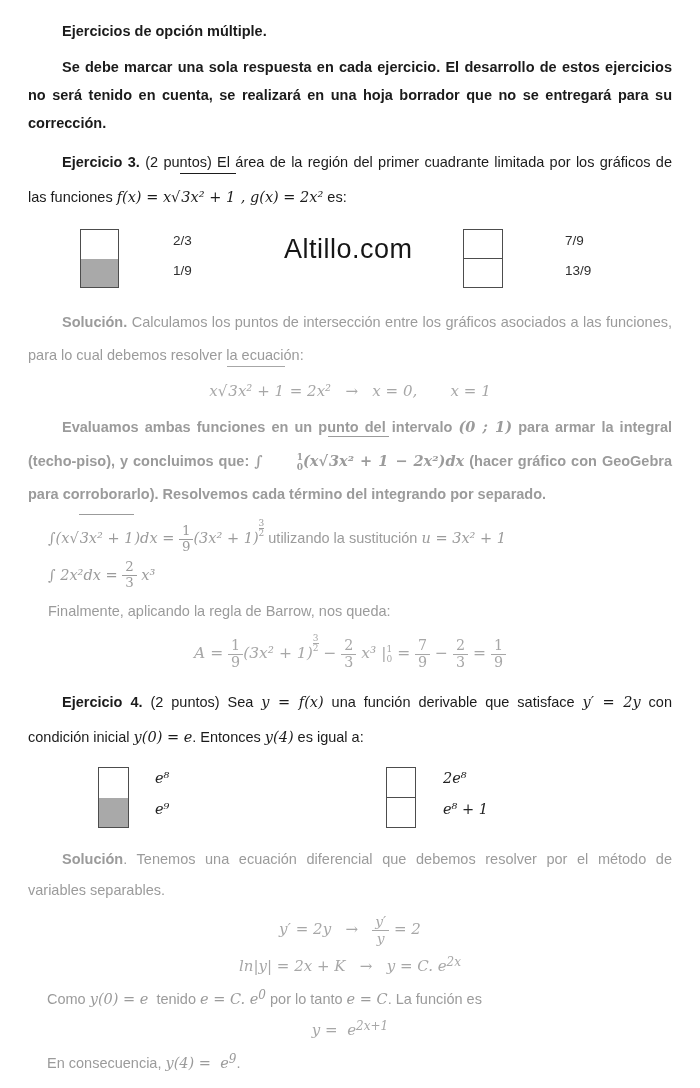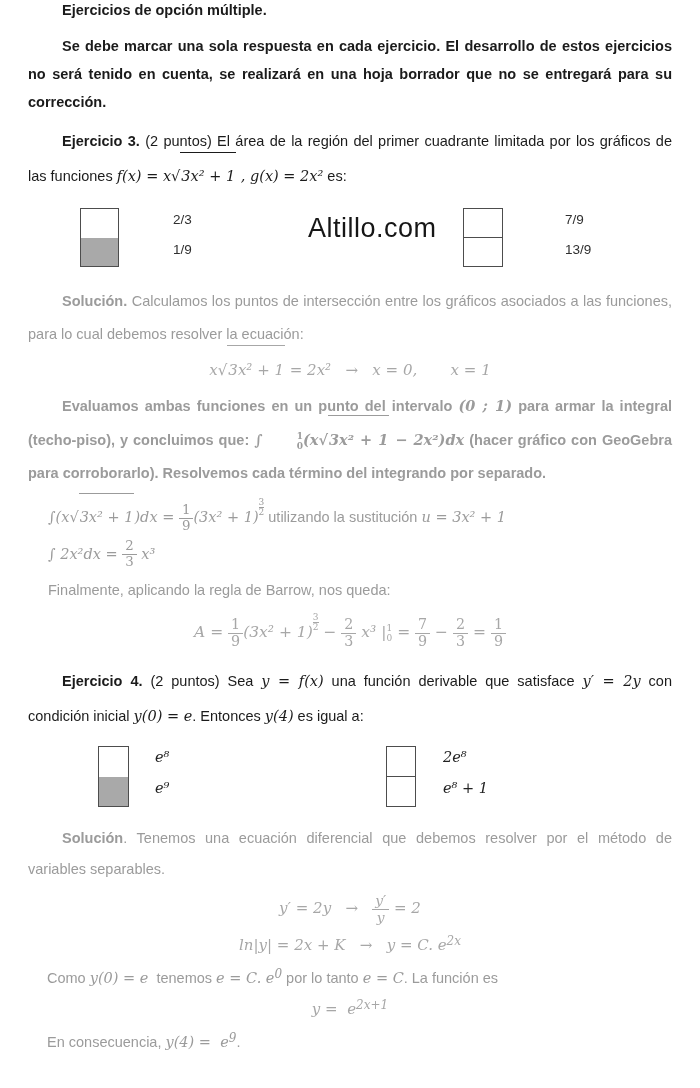--- a/index.html
+++ b/index.html
@@ -4,21 +4,21 @@
 <style>
   html,body{margin:0;padding:0;background:#ffffff;}
   body{
     width:700px;height:1088px;overflow:hidden;
     font-family:"Liberation Sans",sans-serif;
     font-size:14.5px;color:#1b1b1b;
   }
   .doc{padding:0 28px;}
   p{margin:0;}
   .para{text-align:justify;text-indent:34px;}
-  .title{font-weight:bold;margin-top:0;line-height:20px;text-indent:34px;}
+  .title{font-weight:bold;margin-top:21px;line-height:20px;text-indent:34px;}
   .intro{font-weight:bold;margin-top:12px;line-height:28px;}
   .ex{margin-top:8px;line-height:35px;}
   .ex .exlabel{font-weight:bold;}
   .ex4{margin-top:10px;}
   
   .m{font-family:"DejaVu Serif",serif;font-style:italic;}
   .sans{font-family:"Liberation Sans",sans-serif;font-style:normal;}
   .sqrt{white-space:nowrap;}
   .sqrt .rad{border-top:1px solid currentColor;padding:15px 1px;}
   .frac{display:inline-block;text-align:center;vertical-align:middle;line-height:1.12;font-size:0.92em;font-style:normal;}
@@ -70,21 +70,21 @@
 
   <p class="para ex"><span class="exlabel">Ejercicio 3.</span><span> (2 puntos) El área de la región del primer cuadrante limitada por los gráficos de las funciones </span><span class="m"><span>f(x) = x</span><span class="sqrt">√<span class="rad">3x² + 1</span></span><span> , g(x) = 2x²</span></span><span>  es:</span></p>
 
   <div class="optrow row1">
     <div class="optbox" style="left:52px;width:39px;height:59px;">
       <div class="cell"></div>
       <div class="cell sel"></div>
     </div>
     <div class="optlabel" style="left:145px;top:4px;text-align:right;">2/3</div>
     <div class="optlabel" style="left:145px;top:34px;">1/9</div>
-    <div class="watermark" style="left:280px;top:5px;">Altillo.com</div>
+    <div class="watermark" style="left:256px;top:5px;">Altillo.com</div>
     <div class="optbox" style="left:435px;width:40px;height:59px;">
       <div class="cell dv"></div>
       <div class="cell"></div>
     </div>
     <div class="optlabel" style="left:537px;top:4px;">7/9</div>
     <div class="optlabel" style="left:537px;top:34px;">13/9</div>
   </div>
 
   <p class="para sol gray"><span class="solb">Solución.</span><span> Calculamos los puntos de intersección entre los gráficos asociados a las funciones, para lo cual debemos resolver la ecuación:</span></p>
 
@@ -117,19 +117,19 @@
     <div class="optlabel mm" style="left:415px;top:34px;">e⁸ + 1</div>
   </div>
 
   <p class="para sol4 sol gray" style="margin-top:16px;"><span class="solb">Solución</span><span>. Tenemos una ecuación diferencial que debemos resolver por el método de variables separables.</span></p>
 
   <div class="eq eqy eqgray"><span>y′ = 2y   →   </span><span class="frac it"><span class="fn">y′</span><span class="fd">y</span></span><span> = 2</span></div>
 
 
   <div class="eq eqsm eqgray"><span>ln|y| = 2x + K   →   y = C. e</span><sup class="sup">2x</sup></div>
 
-  <p class="plain gray"><span>Como </span><span class="m">y(0) = e</span><span>  tenemos </span><span class="m"><span>e = C. e</span><sup class="sup">0</sup></span><span> por lo tanto </span><span class="m">e = C</span><span>. La función es</span></p>
+  <p class="plain gray"><span>Como </span><span class="m">y(0) = e</span><span>  tenido </span><span class="m"><span>e = C. e</span><sup class="sup">0</sup></span><span> por lo tanto </span><span class="m">e = C</span><span>. La función es</span></p>
 
   <div class="eq eqsm eqgray"><span>y =  e</span><sup class="sup">2x+1</sup></div>
 
   <p class="plain gray"><span>En consecuencia, </span><span class="m"><span>y(4) =  e</span><sup class="sup">9</sup></span><span>.</span></p>
 
 </div>
 
 </body></html>

